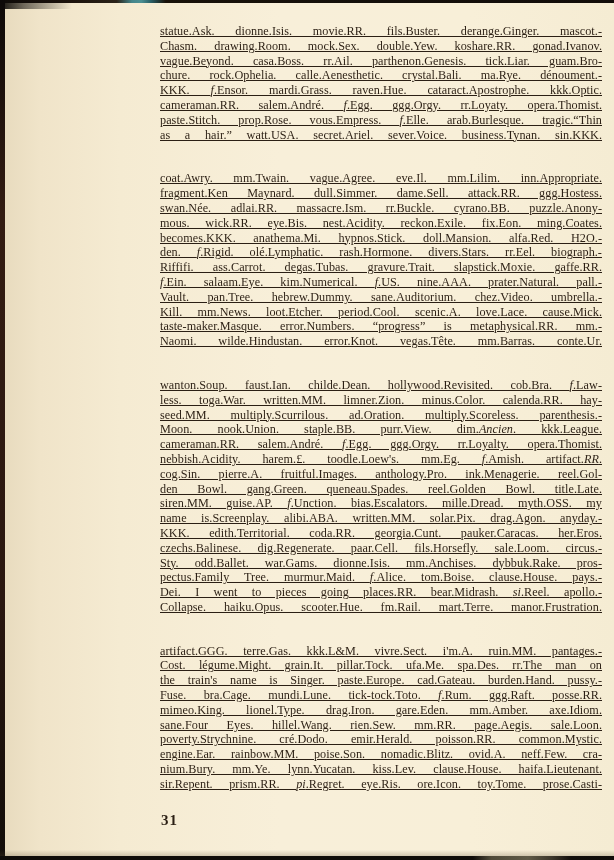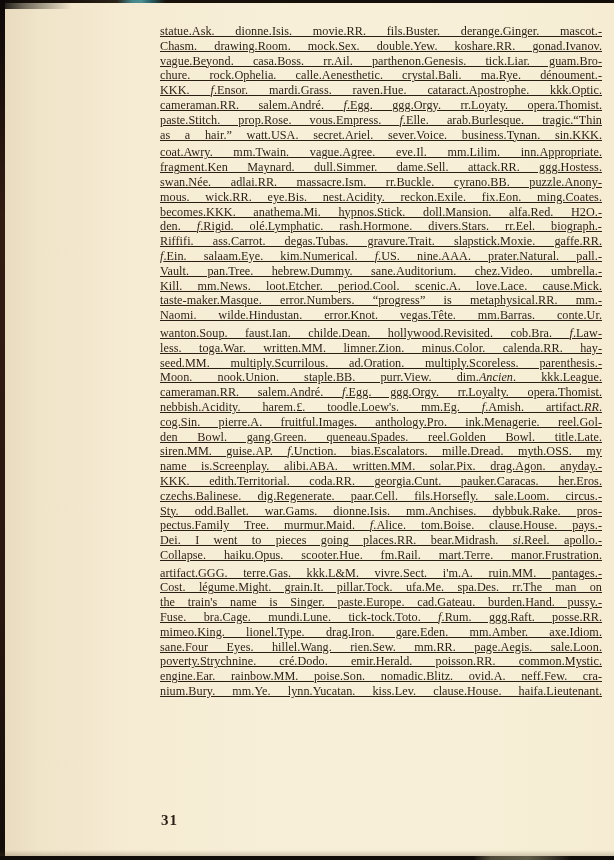--- a/index.html
+++ b/index.html
@@ -47,21 +47,21 @@
     background: linear-gradient(to top, rgba(90,75,50,0.25), rgba(90,75,50,0));
   }
   .textblock {
     position: absolute;
     left: 160px; top: 24px; width: 442px;
     color: var(--ink);
     font-size: 12.2px;
     line-height: 14.8px;
     letter-spacing: 0.05px;
   }
-  .paragraph + .paragraph { margin-top: 3px; }
+  .paragraph + .paragraph { margin-top: 29px; }
   .line {
     text-align: justify;
     -moz-text-align-last: justify;
     text-align-last: justify;
     white-space: normal;
     text-decoration: underline;
   }
   .line i { font-style: italic; }
   .page-number {
     position: absolute;
@@ -122,20 +122,21 @@
       <div class="paragraph">
         <div class="line"><span>artifact.GGG. terre.Gas. kkk.L&amp;M. vivre.Sect. i'm.A. ruin.MM. pantages.-</span></div>
         <div class="line"><span>Cost. légume.Might. grain.It. pillar.Tock. ufa.Me. spa.Des. rr.The man on</span></div>
         <div class="line"><span>the train's name is Singer. paste.Europe. cad.Gateau. burden.Hand. pussy.-</span></div>
         <div class="line"><span>Fuse. bra.Cage. mundi.Lune. tick-tock.Toto. </span><i>f</i><span>.Rum. ggg.Raft. posse.RR.</span></div>
         <div class="line"><span>mimeo.King. lionel.Type. drag.Iron. gare.Eden. mm.Amber. axe.Idiom.</span></div>
         <div class="line"><span>sane.Four Eyes. hillel.Wang. rien.Sew. mm.RR. page.Aegis. sale.Loon.</span></div>
         <div class="line"><span>poverty.Strychnine. cré.Dodo. emir.Herald. poisson.RR. common.Mystic.</span></div>
         <div class="line"><span>engine.Ear. rainbow.MM. poise.Son. nomadic.Blitz. ovid.A. neff.Few. cra-</span></div>
         <div class="line"><span>nium.Bury. mm.Ye. lynn.Yucatan. kiss.Lev. clause.House. haifa.Lieutenant.</span></div>
+        <div class="line"><span>sir.Repent. prism.RR. </span><i>pi</i><span>.Regret. eye.Ris. ore.Icon. toy.Tome. prose.Casti-</span></div>
       </div>
     </div>
   <div class="page-number">31</div>
   <div class="edge-top-corner"></div>
   <div class="edge-top"></div>
   <div class="edge-left"></div>
   <div class="edge-bottom-shade"></div>
   <div class="edge-bottom"></div>
 </div>
 

